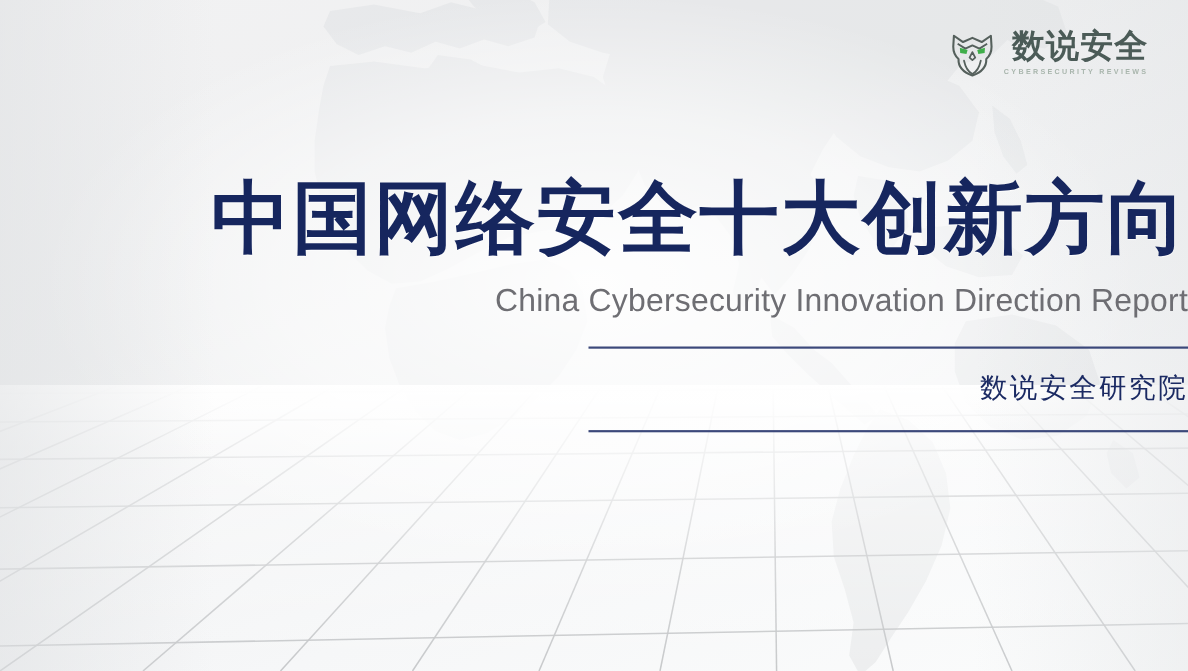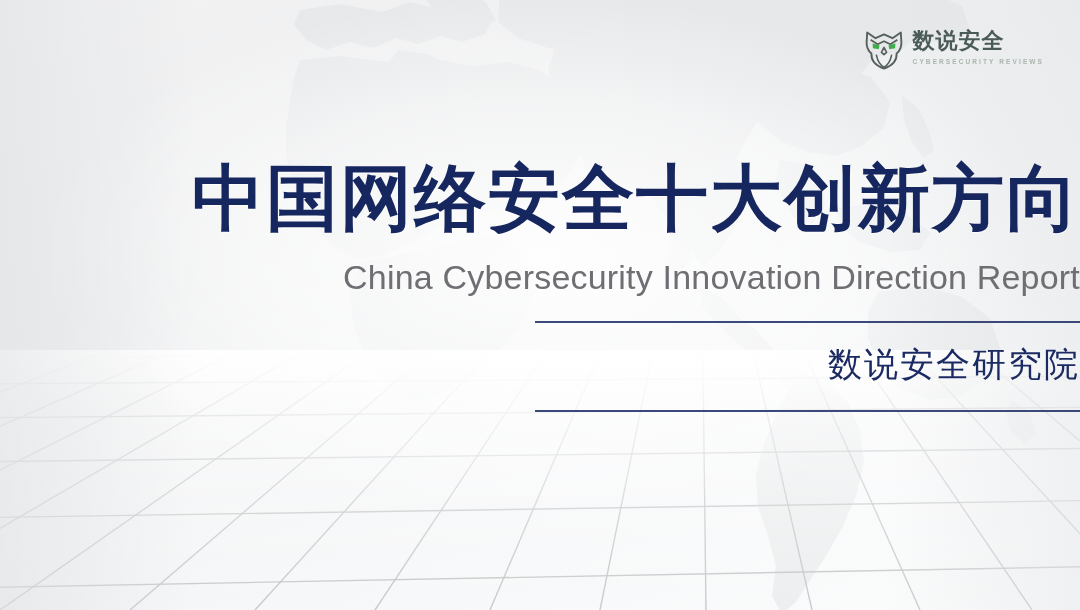--- a/index.html
+++ b/index.html
@@ -62,26 +62,27 @@
     top: 26px;
     right: 36px;
     display: flex;
     align-items: center;
     gap: 9px;
     z-index: 6;
   }
   .logo-owl { width: 40px; height: 44px; display: block; flex: 0 0 auto; }
   .logo-text-wrap { display: flex; flex-direction: column; justify-content: center; }
   .logo-cn {
-    font-size: 22px;
+    font-size: 30px;
     font-weight: 700;
     letter-spacing: 1px;
     color: #4b5b57;
     line-height: 1.05;
-    font-family: Liberation Mono, monospace;
+    font-family: Liberation Serif, serif;
+    text-align: right;
   }
   .logo-en {
     font-size: 6.5px;
     letter-spacing: 2.1px;
     color: #a9b6ad;
     margin-top: 3px;
     font-weight: 600;
     font-family: "Liberation Sans", "DejaVu Sans", sans-serif;
   }
 
@@ -102,21 +103,21 @@
     color: #16265e;
     letter-spacing: 2px;
     line-height: 1;
     white-space: nowrap;
     text-shadow: 0 1px 1px rgba(255,255,255,0.85);
     font-family: "DejaVu Sans", "Liberation Sans", sans-serif;
   }
 
   .sub-title {
     margin-top: 24px;
-    font-size: 34px;
+    font-size: 29px;
     font-weight: 400;
     color: #6e6e73;
     letter-spacing: 0.2px;
     white-space: nowrap;
     font-family: "Liberation Sans", "DejaVu Sans", sans-serif;
   }
 
   .rule {
     width: 545px;
     height: 2px;
@@ -129,21 +130,21 @@
   .date-line {
     margin-top: 22px;
     font-size: 25px;
     color: #1b2a63;
     letter-spacing: 0.5px;
     font-family: "Liberation Sans", "DejaVu Sans", sans-serif;
   }
 
   .org-line {
     margin-top: 19px;
-    font-size: 34px;
+    font-size: 25px;
     color: #1b2a63;
     letter-spacing: 2px;
     font-family: Liberation Serif, serif;
   }
 </style>
 </head>
 <body>
 
 <div class="slide">
 

